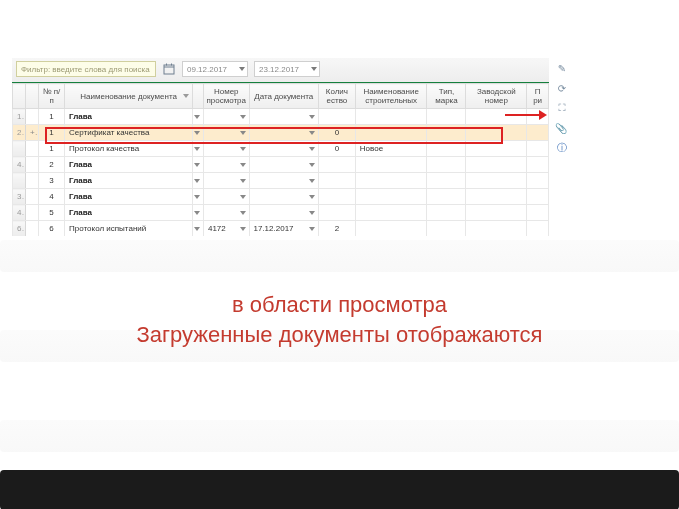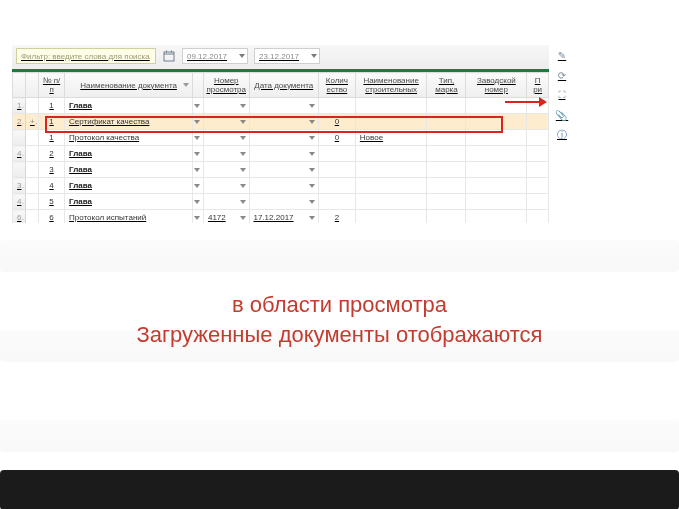--- a/index.html
+++ b/index.html
@@ -20,25 +20,24 @@
     opacity: 0.35;
     border-radius: 4px;
   }
   .bg1 { top: 240px; }
   .bg2 { top: 330px; }
   .bg3 { top: 420px; }
   .bg4 { top: 470px; background:#1b1b1b; opacity:1; height:40px;}
 
   .app {
     position: absolute;
-    top: 45px; left: 12px; right: 12px; height: 178px;
+    top: 58px; left: 12px; right: 12px; height: 178px;
     background: #fff;
     display: flex;
     gap: 6px;
-    text-decoration: underline;
   }
   .main {
     flex: 1;
     display: flex;
     flex-direction: column;
     min-width: 0;
   }
   .toolbar {
     display: flex;
     align-items: center;
@@ -69,21 +68,21 @@
     font-size: 8px;
     display:flex;align-items:center;justify-content:space-between;
     padding: 0 2px 0 4px;
   }
   .dd-caret {
     width: 0;height:0;border-left:3px solid transparent;border-right:3px solid transparent;border-top:4px solid #7a7a7a;
   }
   .grid {
     flex:1;
     overflow: hidden;
-    border-top: 3px solid #15803d;
+    border-top: 1px solid #15803d;
   }
   table { width: 100%; border-collapse: collapse; table-layout: fixed; }
   th {
     background: linear-gradient(#fbfbfb,#efefef);
     border: 1px solid #dcdcdc;
     font-size: 8px;
     font-weight: normal;
     color: #4b4b4b;
     padding: 3px 2px;
     text-align: center;

